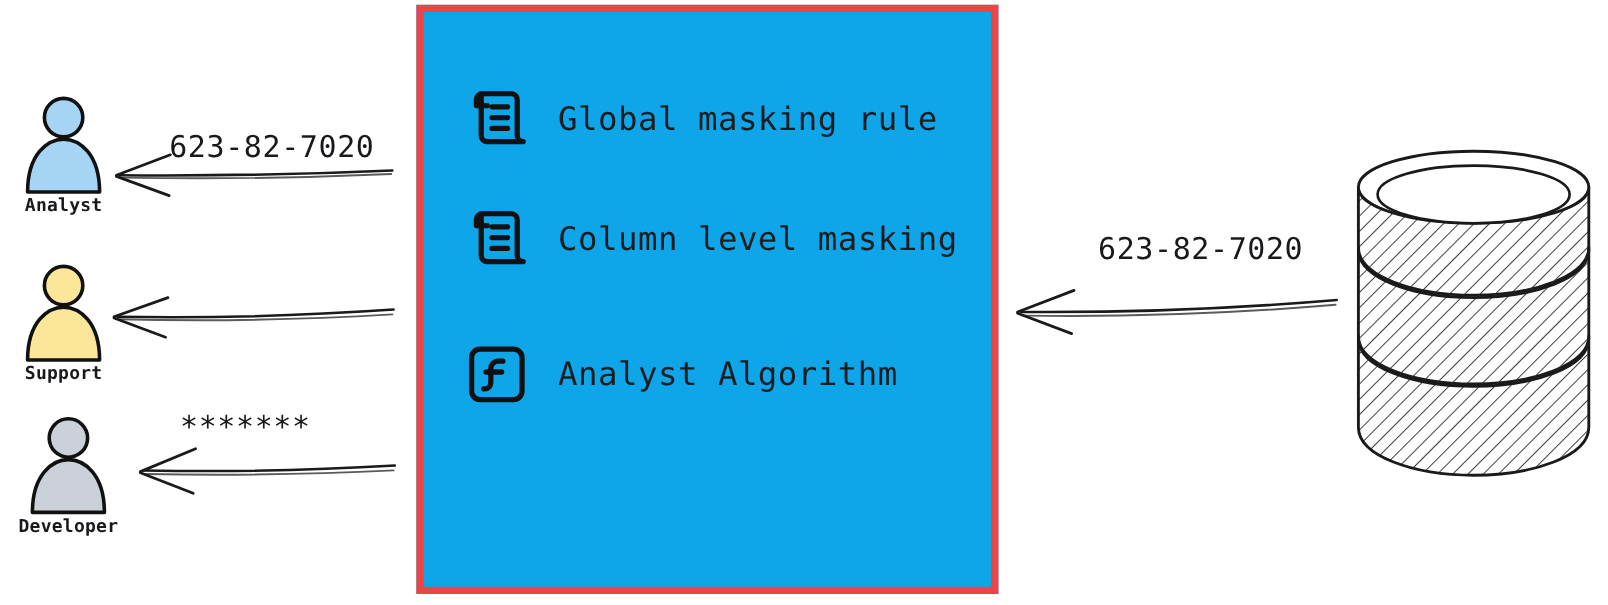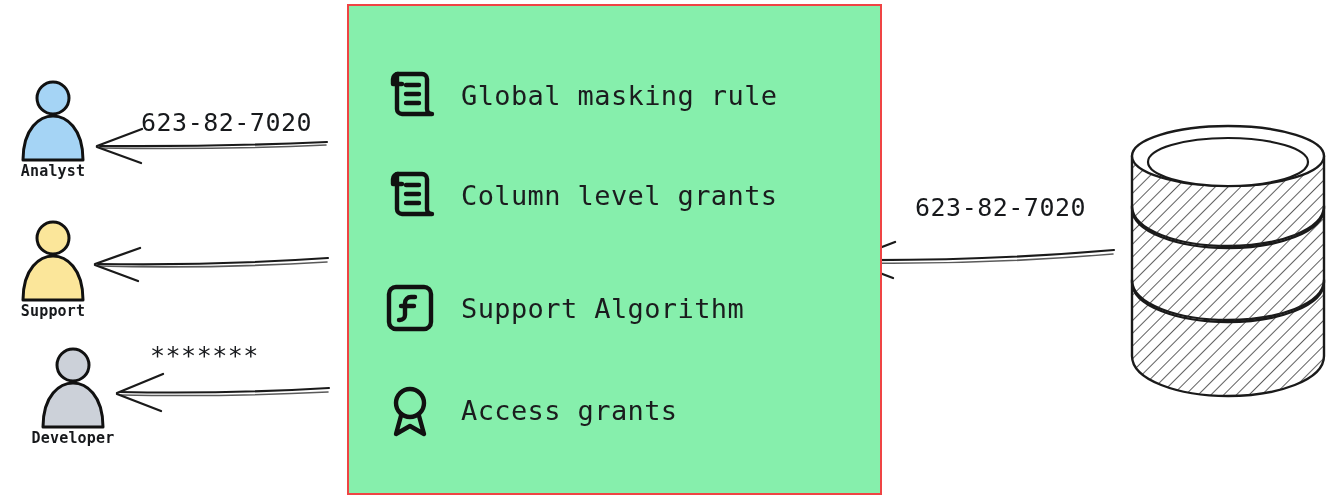--- a/index.html
+++ b/index.html
@@ -37,21 +37,21 @@
     font-family: "DejaVu Sans Mono", monospace;
     font-size: 15px;
     font-weight: 700;
     color: #17191c;
     letter-spacing: 0.2px;
     margin-top: -2px;
     white-space: nowrap;
   }
   #actor-analyst   { left: -2px;  top: 78px;  }
   #actor-support   { left: -2px;  top: 218px; }
-  #actor-developer { left: 18px;   top: 345px; }
+  #actor-developer { left: 2px;   top: 345px; }
 
   
   .arrow-label {
     position: absolute;
     font-family: "DejaVu Sans Mono", monospace;
     font-size: 25px;
     font-weight: 400;
     color: #17191c;
     letter-spacing: 0.5px;
     white-space: nowrap;
@@ -67,24 +67,24 @@
     left: 0; top: 0;
     width: 1340px; height: 504px;
     pointer-events: none;
   }
 
   
   #policy-panel {
     position: absolute;
     left: 347px;
     top: 4px;
-    width: 535px;
+    width: 485px;
     height: 491px;
-    background: #86efac;
-    border: 2px solid #ef4444;
+    background: #0ea5e9;
+    border: 6px solid #ef4444;
     box-sizing: border-box;
   }
   .panel-row {
     position: absolute;
     left: 33px;
     display: flex;
     align-items: center;
     gap: 23px;
     height: 58px;
   }
@@ -199,41 +199,32 @@
     <div class="panel-row" id="policy-row-1">
       <svg class="row-icon" viewBox="0 0 56 56">
         <g fill="none" stroke="#111" stroke-width="4.4" stroke-linecap="round" stroke-linejoin="round">
           <path d="M16 7 h24 a5 5 0 0 1 5 5 v30 a5 5 0 0 0 5 5 H20 a5 5 0 0 1 -5 -5 V7"></path>
           <path d="M16 7 a5 5 0 0 0 -5 5 v5 h9"></path>
           <path d="M24 18 h13"></path>
           <path d="M24 27 h13"></path>
           <path d="M24 36 h13"></path>
         </g>
       </svg>
-      <span class="row-label">Column level grants</span>
+      <span class="row-label">Column level masking</span>
     </div>
 
     <div class="panel-row" id="policy-row-2">
       <svg class="row-icon" viewBox="0 0 56 56">
         <rect x="7" y="7" width="42" height="42" rx="7" fill="none" stroke="#111" stroke-width="4.4"></rect>
         <path d="M33 17 h-4 a6 6 0 0 0 -6 6 v12 a5 5 0 0 1 -5 5 h-1" fill="none" stroke="#111" stroke-width="4.4" stroke-linecap="round" stroke-linejoin="round"></path>
         <path d="M19 26 h13" fill="none" stroke="#111" stroke-width="4.4" stroke-linecap="round"></path>
       </svg>
-      <span class="row-label">Support Algorithm</span>
+      <span class="row-label">Analyst Algorithm</span>
     </div>
 
-    <div class="panel-row" id="policy-row-3">
-      <svg class="row-icon" viewBox="0 0 56 56">
-        <g fill="none" stroke="#111" stroke-width="4.4" stroke-linecap="round" stroke-linejoin="round">
-          <circle cx="28" cy="21" r="14"></circle>
-          <path d="M19.5 32 L 14 52 L 28 44 L 42 52 L 36.5 32"></path>
-        </g>
-      </svg>
-      <span class="row-label">Access grants</span>
-    </div>
 
   </div>
 
   <svg id="database" viewBox="0 0 222 290">
     <defs>
       <pattern id="hatch" width="9" height="9" patternTransform="rotate(45)" patternUnits="userSpaceOnUse">
         <line x1="0" y1="0" x2="0" y2="9" stroke="#2a2a2a" stroke-width="1.5"></line>
       </pattern>
     </defs>
 

